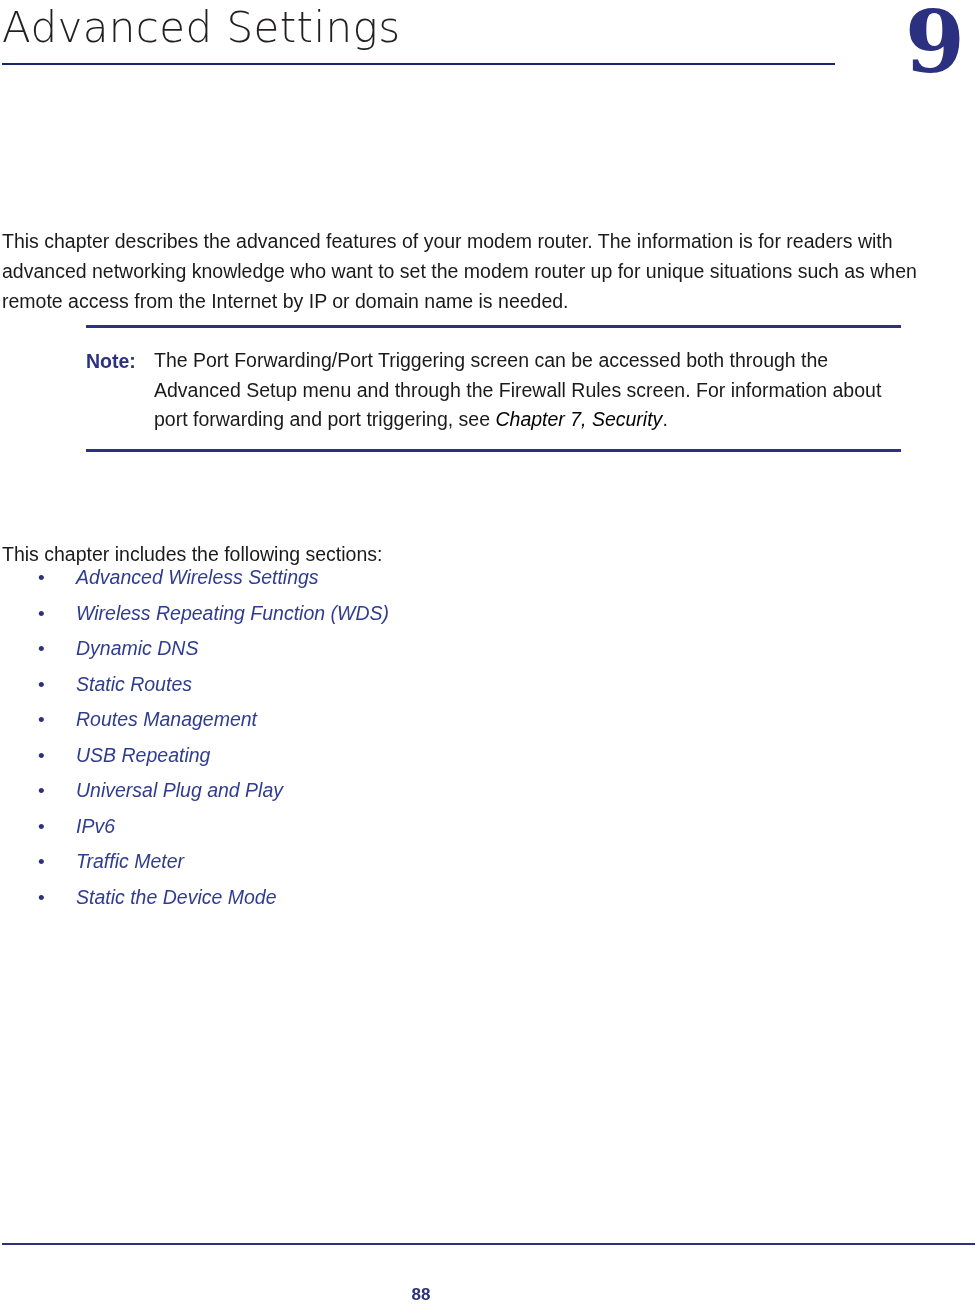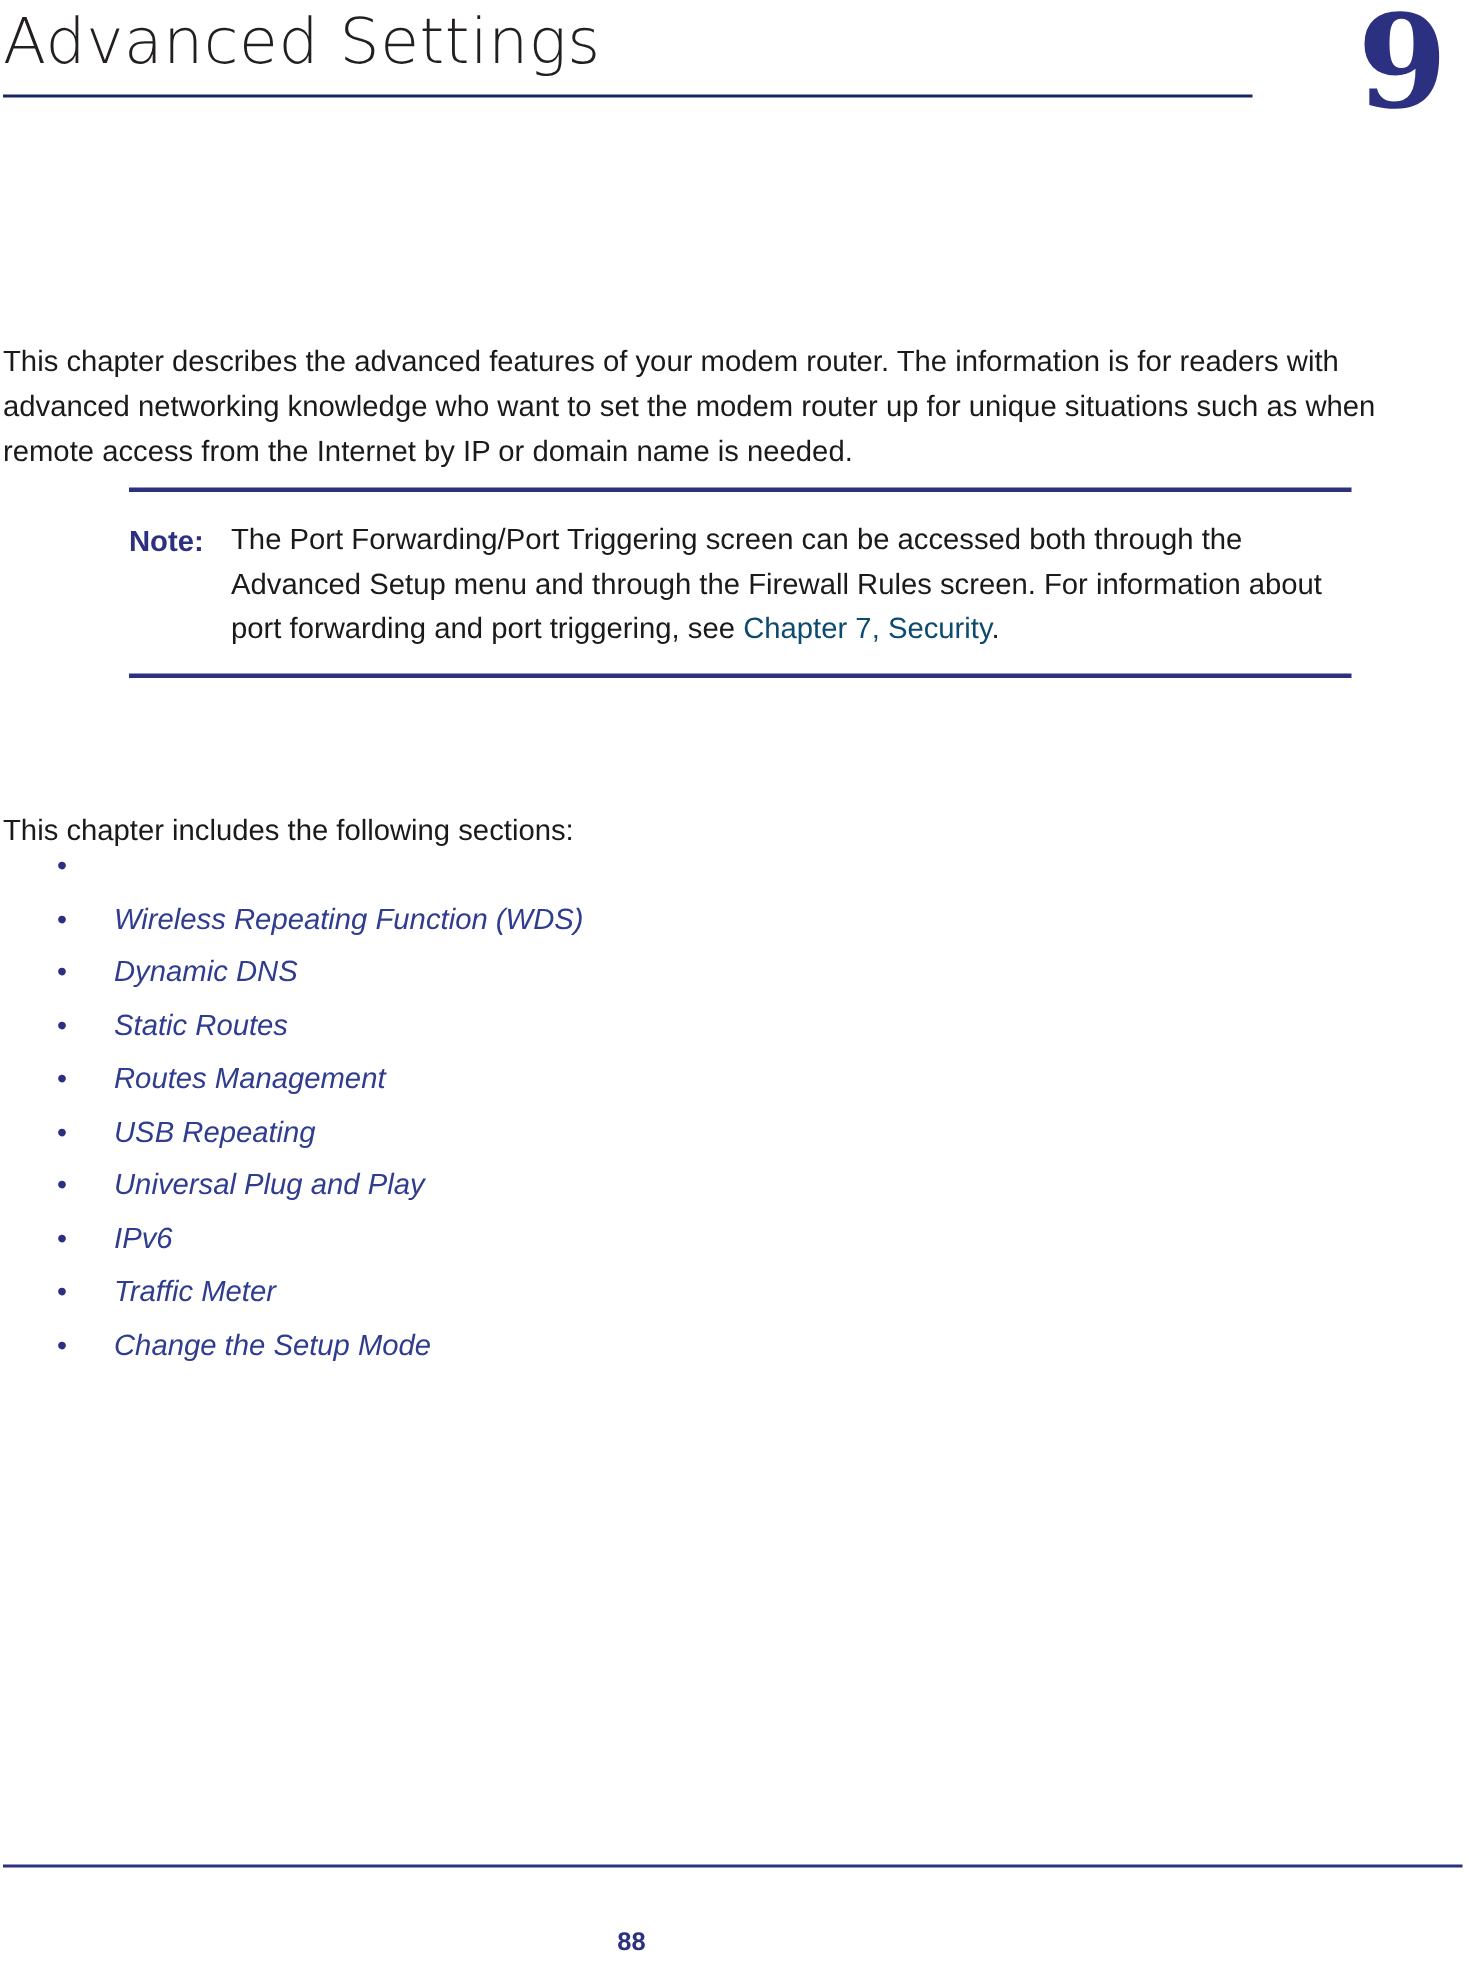--- a/index.html
+++ b/index.html
@@ -102,21 +102,22 @@
     color: #2b3180;
     white-space: nowrap;
   }
   .note-text {
     flex: 1 1 auto;
     font-size: 19.5px;
     line-height: 29.5px;
     color: #1a1a1a;
   }
   .note-text .doc-link {
-    color: #0c4a6e;
+    font-style: italic;
+    color: #000000;
   }
 
   
   .sections-intro {
     position: absolute;
     left: 2px;
     top: 519px;
     font-size: 19.5px;
     line-height: 30px;
     color: #1a1a1a;
@@ -201,20 +202,21 @@
       <span class="note-text"><span>The Port Forwarding/Port Triggering screen can be accessed both through the Advanced Setup menu and through the Firewall Rules screen. For information about port forwarding and port triggering, see </span><span class="doc-link">Chapter 7, Security</span><span>.</span></span>
     </div>
     <div class="note-rule"></div>
   </div>
 
   <p class="sections-intro">This chapter includes the following sections:</p>
 
   <ul class="sections-list">
     <li class="section-item">
       <span class="bullet">•</span>
+      <span class="section-link">Advanced Wireless Settings</span>
     </li>
     <li class="section-item">
       <span class="bullet">•</span>
       <span class="section-link">Wireless Repeating Function (WDS)</span>
     </li>
     <li class="section-item">
       <span class="bullet">•</span>
       <span class="section-link">Dynamic DNS</span>
     </li>
     <li class="section-item">
@@ -236,21 +238,21 @@
     <li class="section-item">
       <span class="bullet">•</span>
       <span class="section-link">IPv6</span>
     </li>
     <li class="section-item">
       <span class="bullet">•</span>
       <span class="section-link">Traffic Meter</span>
     </li>
     <li class="section-item">
       <span class="bullet">•</span>
-      <span class="section-link">Change the Setup Mode</span>
+      <span class="section-link">Static the Device Mode</span>
     </li>
   </ul>
 
   <div class="footer">
     <div class="footer-rule"></div>
     <div class="page-number">88</div>
   </div>
 
 </div>
 

